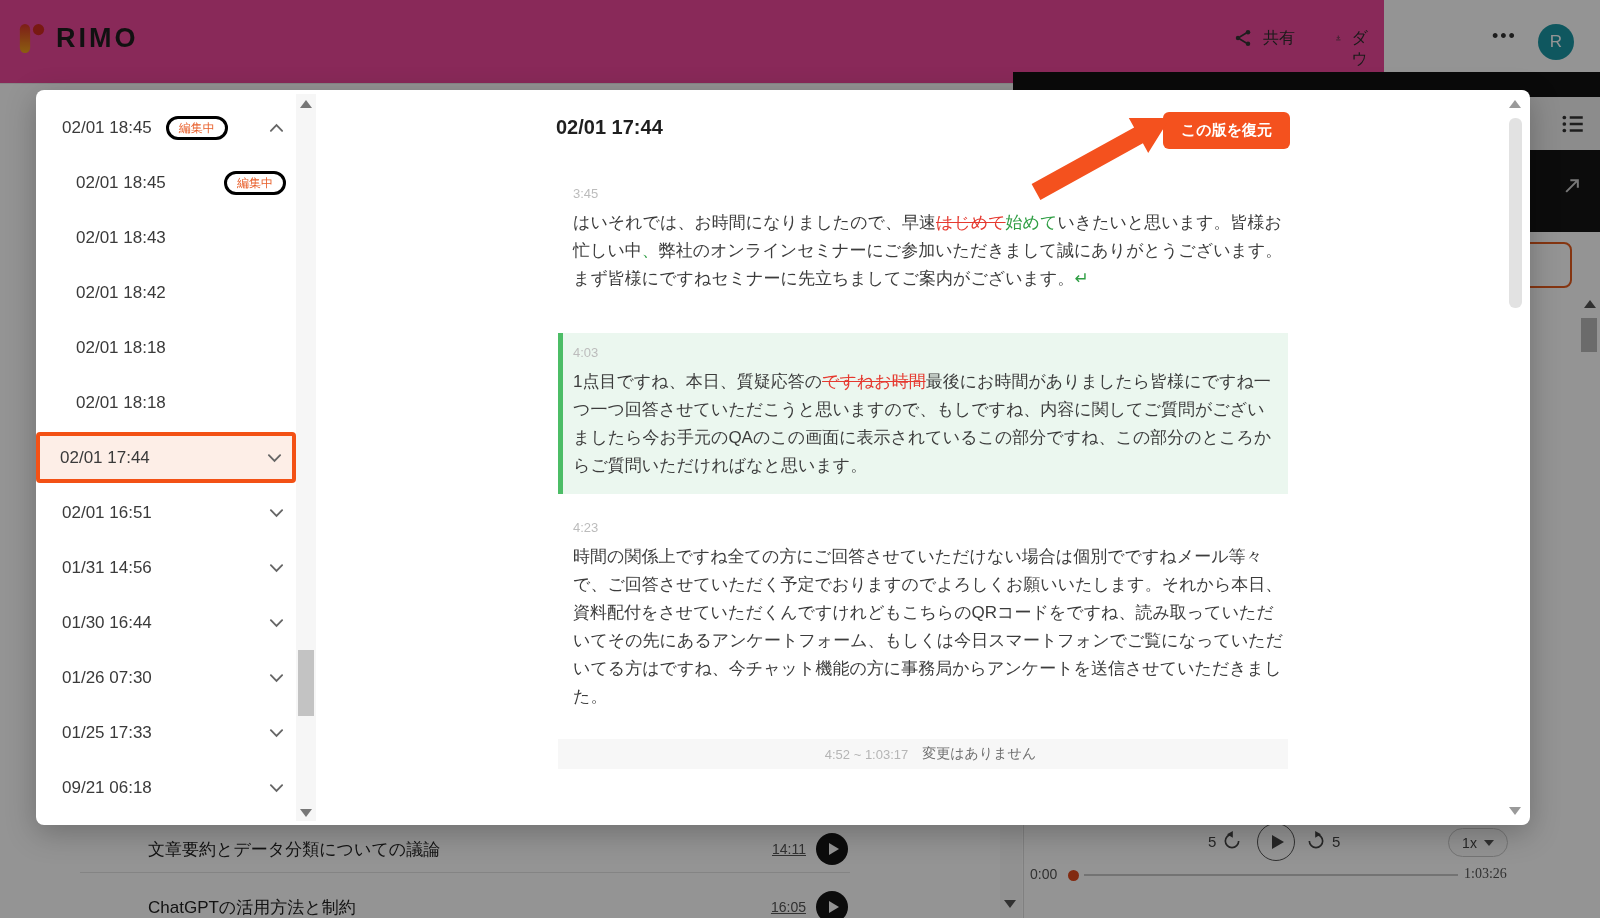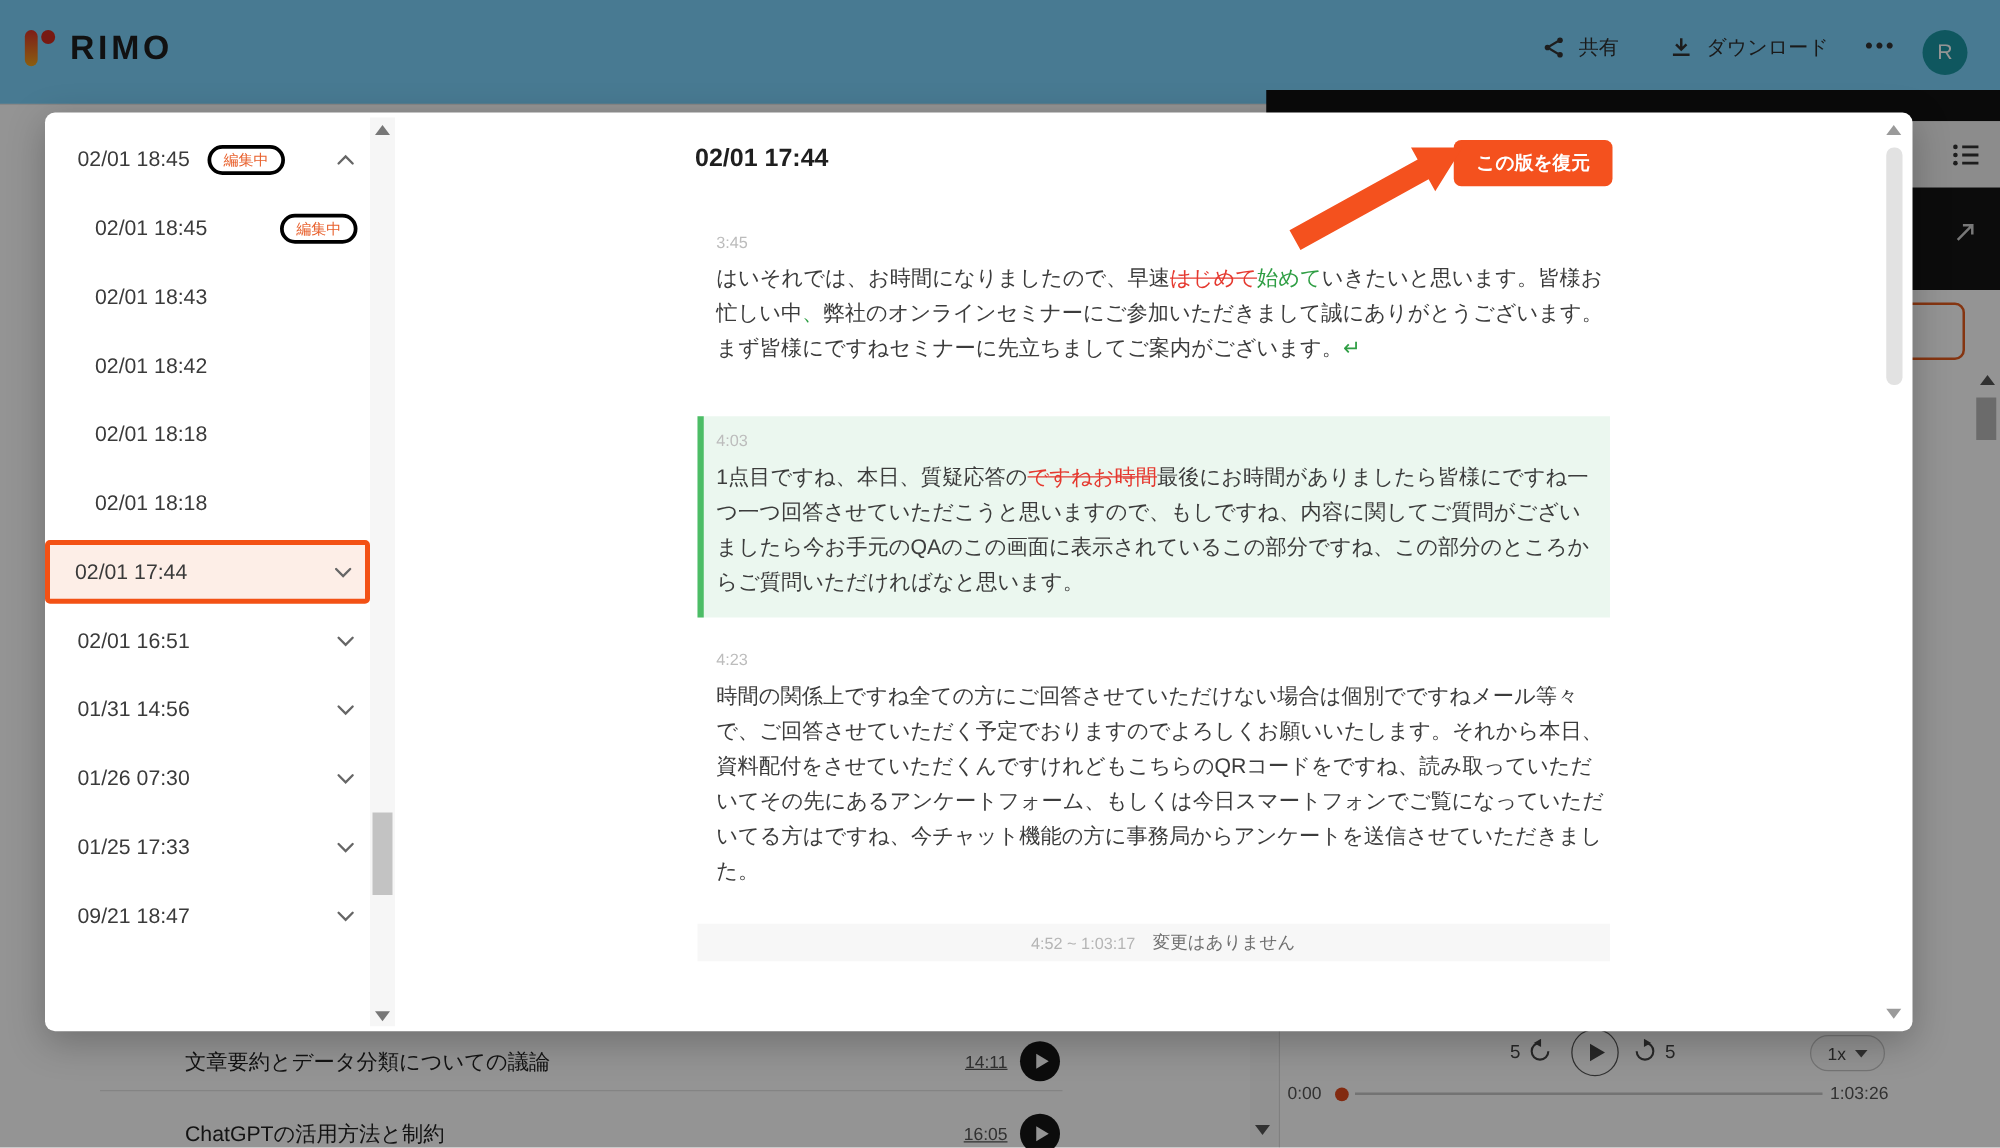--- a/index.html
+++ b/index.html
@@ -1,22 +1,22 @@
 <!DOCTYPE html>
 <html><head>
 <meta charset="utf-8">
 <style>
   * { margin:0; padding:0; box-sizing:border-box; }
   html,body { width:1600px; height:918px; overflow:hidden;
     font-family:"Liberation Sans","DejaVu Sans",sans-serif; background:#fff; }
 
   
   .page { position:absolute; inset:0; background:#fff; }
-  .app-header { position:absolute; left:0; top:0; width:1600px; height:84px;
-    background:#7dd3fc; border-bottom:1px solid #e9e9e9;padding-left:40px; }
+  .app-header { position:absolute; left:0; top:0; width:1384px; height:84px;
+    background:#ec4899; border-bottom:1px solid #e9e9e9;padding-left:40px; }
   .logo { position:absolute; left:18px; top:20px; display:flex; align-items:center; gap:10px; }
   .logo-text { font-size:27px; font-weight:800; letter-spacing:3px; color:#1e1e1e; }
   .h-act { position:absolute; top:28px; display:flex; align-items:flex-start; gap:10px;
     font-size:16px; color:#2e2e2e; cursor:pointer; }
   .h-share { left:1233px; } .h-dl { left:1335px; }
   .h-more { position:absolute; left:1492px; top:26px; font-size:18px; letter-spacing:2px; color:#333; }
   .avatar { position:absolute; left:1538px; top:24px; width:36px; height:36px; border-radius:50%;
     background:#1b97a4; color:#fff; font-size:17px; display:flex; align-items:center; justify-content:center; }
 
   
@@ -56,21 +56,21 @@
   .pc-play { position:absolute; left:1257px; top:823px; width:38px; height:38px; border:1.5px solid #555;
     border-radius:50%; display:flex; align-items:center; justify-content:center; }
   .pc-play .tri { width:0; height:0; border-left:12px solid #444; border-top:7px solid transparent;
     border-bottom:7px solid transparent; margin-left:3px; }
   .pc-speed { position:absolute; left:1448px; top:828px; width:60px; height:29px; border:1px solid #c9c9c9;
     border-radius:15px; background:#fcfcfc; display:flex; align-items:center; justify-content:center; gap:7px;
     font-size:14px; color:#444; }
   .speed-caret { width:0; height:0; border-left:5px solid transparent; border-right:5px solid transparent;
     border-top:6px solid #555; }
   .tl-time { position:absolute; top:866px; font-size:14px; color:#555; }
-  .tl-cur { left:1030px; } .tl-total { left:1464px; }
+  .tl-cur { left:1030px; } .tl-total { left:1464px;font-family:Liberation Serif, serif; }
   .tl-dot { position:absolute; left:1068px; top:870px; width:11px; height:11px; border-radius:50%; background:#e0491d; }
   .tl-line { position:absolute; left:1084px; top:874px; width:374px; height:2px; background:#c6c6c6; }
 
   
   .overlay { position:absolute; inset:0; background:rgba(0,0,0,0.42); }
 
   
   .modal { position:absolute; left:36px; top:90px; width:1494px; height:735px; background:#fff;
     border-radius:8px; box-shadow:0 8px 30px rgba(0,0,0,0.25); }
   .v-sidebar { position:absolute; left:0; top:0; width:282px; height:735px; }
@@ -272,37 +272,45 @@
         </div>
         <div class="v-item">
           <span class="v-label">01/31 14:56</span>
           <span class="v-chev down">
             <svg viewBox="0 0 16 10" width="15" height="10">
               <path d="M2 2 L8 8 L14 2" fill="none" stroke="#666" stroke-width="2" stroke-linecap="round"></path>
             </svg>
           </span>
         </div>
         <div class="v-item">
+          <span class="v-label">01/30 16:44</span>
+          <span class="v-chev down">
+            <svg viewBox="0 0 16 10" width="15" height="10">
+              <path d="M2 2 L8 8 L14 2" fill="none" stroke="#666" stroke-width="2" stroke-linecap="round"></path>
+            </svg>
+          </span>
+        </div>
+        <div class="v-item">
           <span class="v-label">01/26 07:30</span>
           <span class="v-chev down">
             <svg viewBox="0 0 16 10" width="15" height="10">
               <path d="M2 2 L8 8 L14 2" fill="none" stroke="#666" stroke-width="2" stroke-linecap="round"></path>
             </svg>
           </span>
         </div>
         <div class="v-item">
           <span class="v-label">01/25 17:33</span>
           <span class="v-chev down">
             <svg viewBox="0 0 16 10" width="15" height="10">
               <path d="M2 2 L8 8 L14 2" fill="none" stroke="#666" stroke-width="2" stroke-linecap="round"></path>
             </svg>
           </span>
         </div>
         <div class="v-item">
-          <span class="v-label">09/21 18:47</span>
+          <span class="v-label">09/21 06:18</span>
           <span class="v-chev down">
             <svg viewBox="0 0 16 10" width="15" height="10">
               <path d="M2 2 L8 8 L14 2" fill="none" stroke="#666" stroke-width="2" stroke-linecap="round"></path>
             </svg>
           </span>
         </div>
       </div>
     <div class="sb-track"></div>
     <div class="sb-up tri-up" style="border-bottom-color:#777;"></div>
     <div class="sb-thumb"></div>

